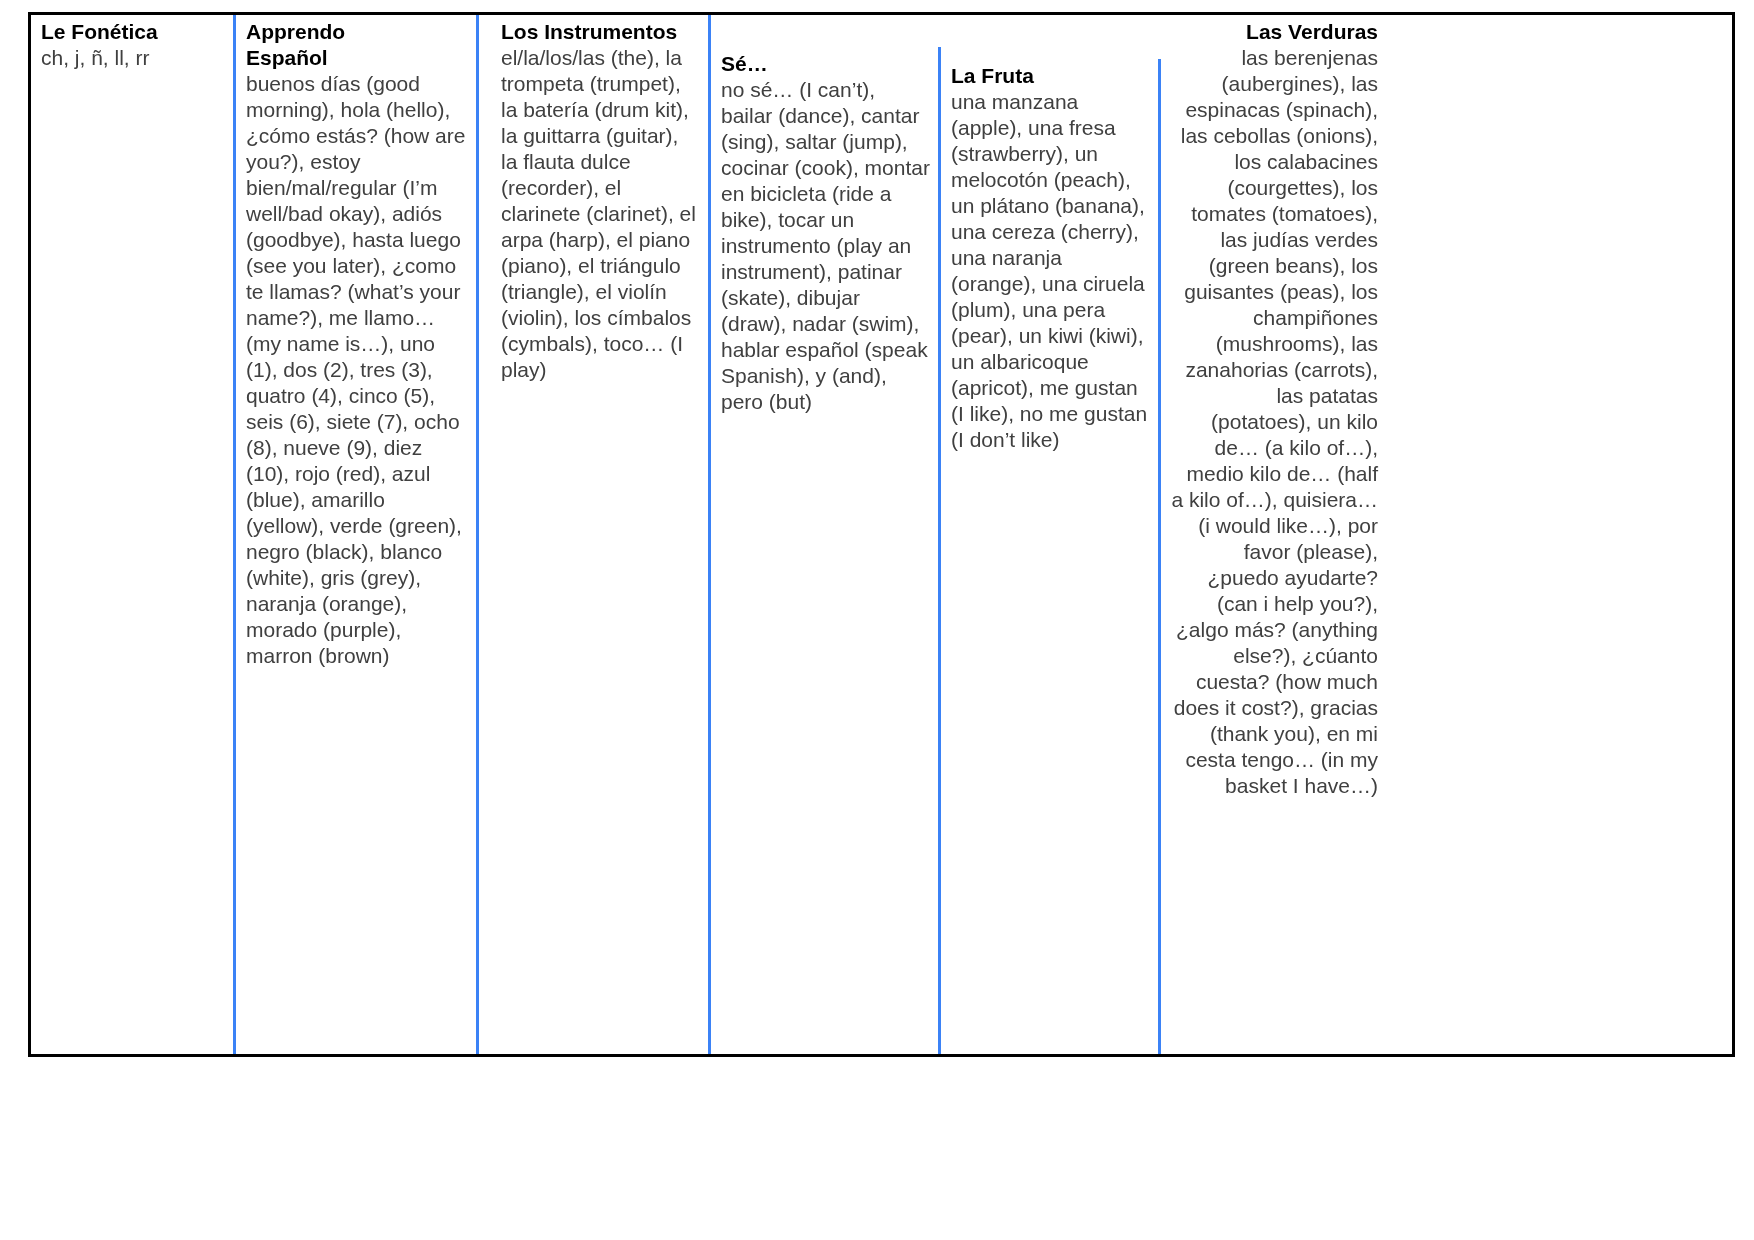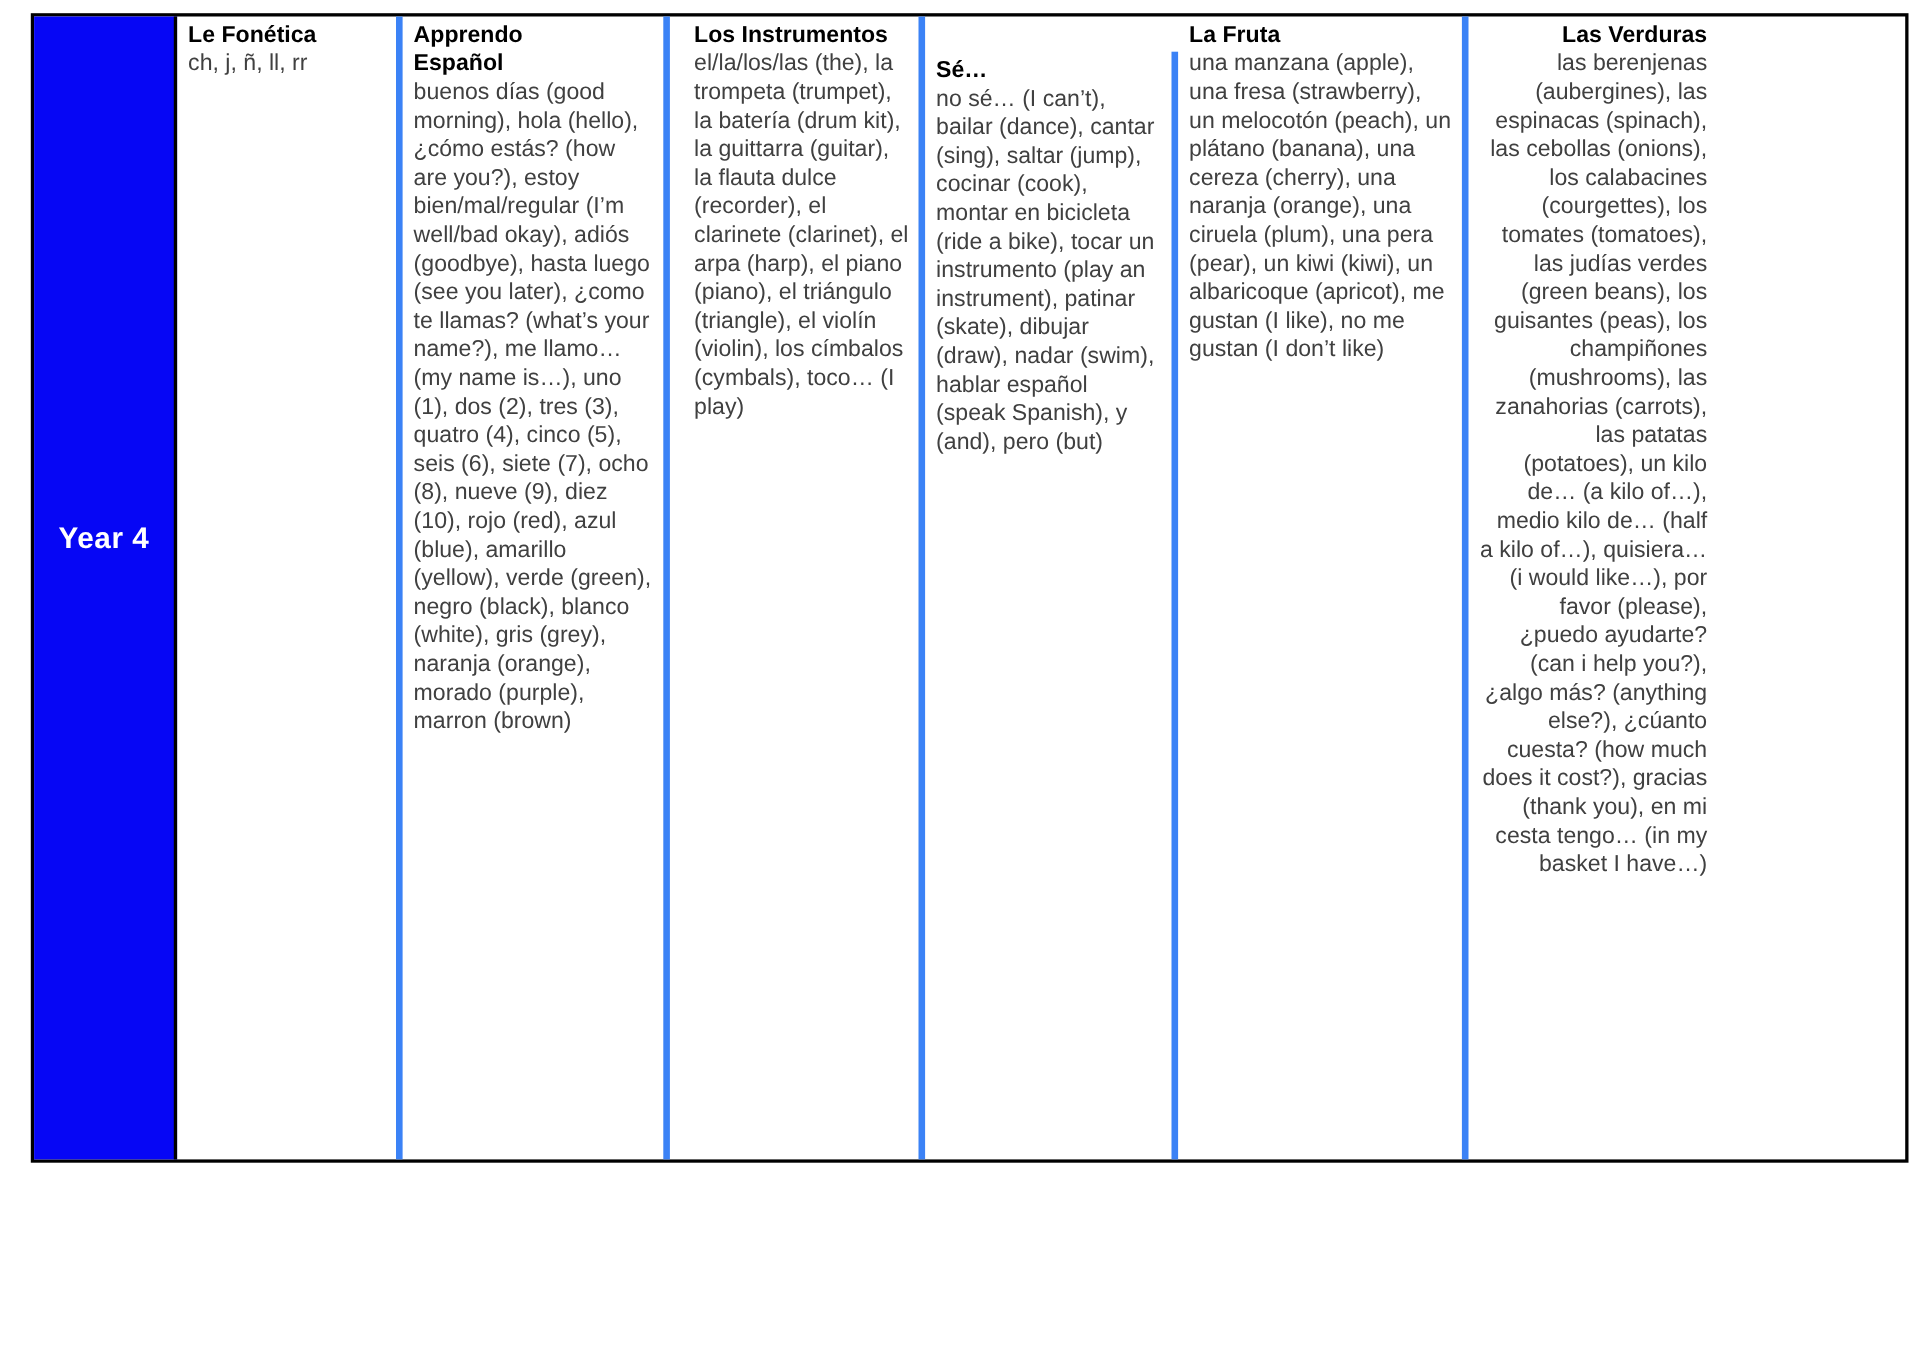--- a/index.html
+++ b/index.html
@@ -20,21 +20,21 @@
     top: 12px;
     width: 1707px;
     height: 1045px;
     box-sizing: border-box;
     border: 3px solid #000000;
     display: flex;
     background: #ffffff;
   }
   .cell {
     box-sizing: border-box;
-    border-right: 6px solid #3b82f6;
+    border-right: 3px solid #3b82f6;
     padding: 4px 8px 8px 10px;
     overflow: hidden;
     font-size: 21px;
     line-height: 26px;
   }
   .cell.last { border-right: none; }
   .cell-title {
     font-weight: bold;
     color: #000000;
   }
@@ -57,31 +57,28 @@
     transform: translateY(-45px);
     letter-spacing: 0.5px;
   }
   
   .w-year   { width: 130px; }
   .w-col1   { width: 205px; }
   .w-col2   { width: 243px; }
   .w-col3   { width: 228px; }
   .w-col4   { width: 220px; margin-left: 12px; }
   .w-col5   { width: 230px; margin-top: 32px; }
-  .w-col6   { width: 264px; }
+  .w-col6   { width: 220px; margin-top: 44px; }
   .w-col7   { width: 225px; text-align: right; }
 </style>
 </head>
 <body>
 
 <div class="vocab-table">
 
-  <div class="year-cell w-year">
-    <span class="year-label">Year 4</span>
-  </div>
 
   <div class="cell w-col1">
     <div class="cell-title">Le Fonética</div>
     <div class="cell-body">ch, j, ñ, ll, rr</div>
   </div>
 
   <div class="cell w-col2">
     <div class="cell-title title-narrow">Apprendo Español</div>
     <div class="cell-body">buenos días (good morning), hola (hello), ¿cómo estás? (how are you?), estoy bien/mal/regular (I’m well/bad okay), adiós (goodbye), hasta luego (see you later), ¿como te llamas? (what’s your name?), me llamo… (my name is…), uno (1), dos (2), tres (3), quatro (4), cinco (5), seis (6), siete (7), ocho (8), nueve (9), diez (10), rojo (red), azul (blue), amarillo (yellow), verde (green), negro (black), blanco (white), gris (grey), naranja (orange), morado (purple), marron (brown)</div>
   </div>

